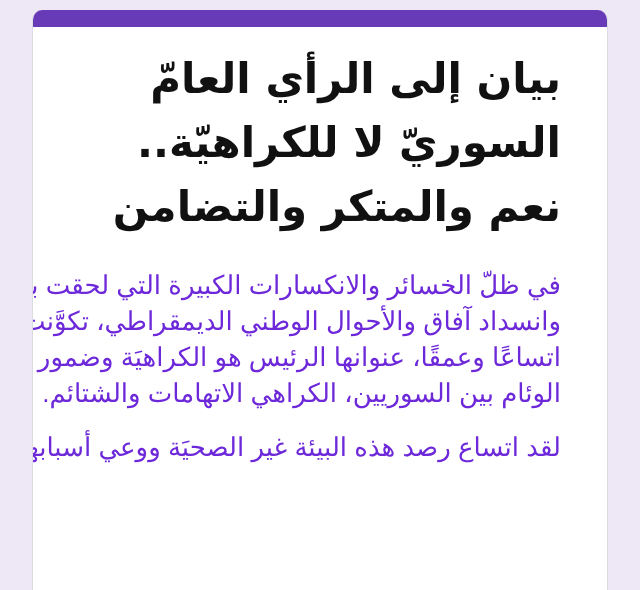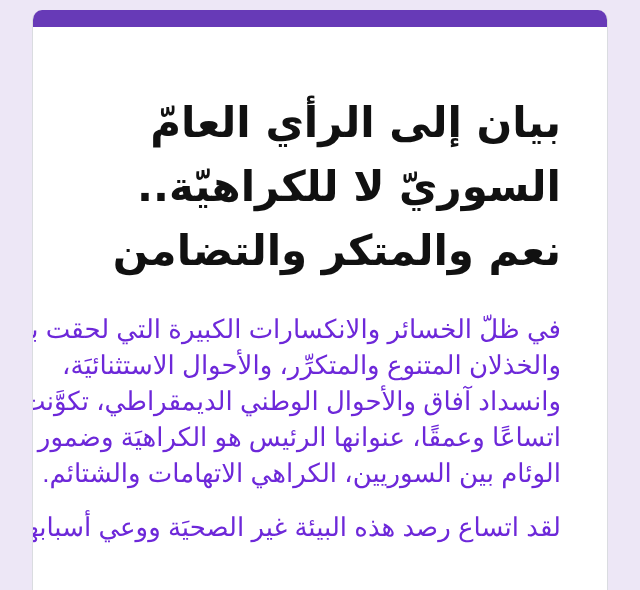--- a/index.html
+++ b/index.html
@@ -28,21 +28,21 @@
       overflow: hidden;
     }
     .card-accent {
       height: 17px;
       background: #673ab7;
       width: 100%;
     }
     .content {
       direction: rtl;
       text-align: right;
-      padding: 64px 46px 0 46px;
+      padding: 20px 46px 0 46px;
     }
     .title {
       font-family: "DejaVu Sans", sans-serif;
       font-weight: bold;
       font-size: 42px;
       line-height: 64px;
       color: #111111;
       margin: 0 0 28px 0;
     }
     .title span {
@@ -66,21 +66,20 @@
 <div class="card">
   <div class="card-accent"></div>
   <div class="content">
     <h1 class="title">
       <span>بيان إلى الرأي العامّ</span>
       <span>السوريّ لا للكراهيّة..</span>
       <span>نعم والمتكر والتضامن</span>
     </h1>
     <div class="paragraph">
       <span>في ظلّ الخسائر والانكسارات الكبيرة التي لحقت بنا،</span>
-      <span>والخذلان المتنوع والمتكرِّر، والأحوال الاستثنائيَة،</span>
       <span>وانسداد آفاق والأحوال الوطني الديمقراطي، تكوَّنت بيئة</span>
       <span>اتساعًا وعمقًا، عنوانها الرئيس هو الكراهيَة وضمور</span>
       <span>الوئام بين السوريين، الكراهي الاتهامات والشتائم.</span>
     </div>
     <div class="paragraph">
       <span>لقد اتساع رصد هذه البيئة غير الصحيَة ووعي أسبابها</span>
     </div>
   </div>
 </div>
 

